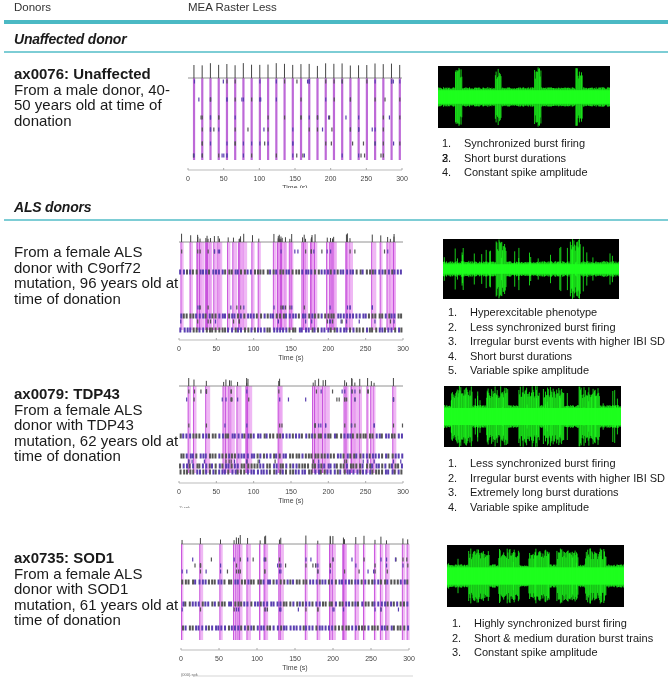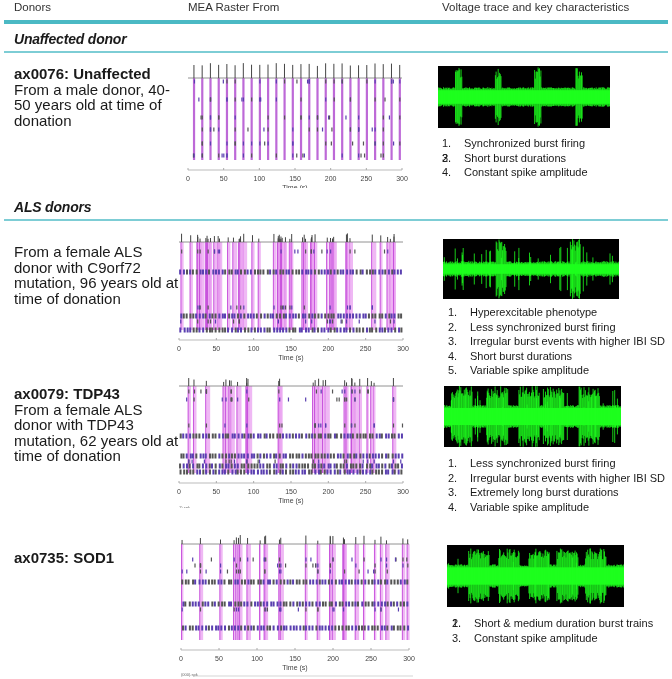--- a/index.html
+++ b/index.html
@@ -18,22 +18,21 @@
   .trace { position:absolute; background:#000; overflow:hidden; }
   .traits { position:absolute; font-size:11px; line-height:14.6px; margin:0; padding:0; list-style:none; }
   .traits li { position:relative; padding-left:22px; white-space:nowrap; }
   .traits li .num { position:absolute; left:0; }
 </style>
 </head>
 <body>
 
 <div class="hdr">
   <span style="left:14px">Donors</span>
-  <span style="left:188px">MEA Raster From</span>
-  <span style="left:442px">Voltage trace and key characteristics</span>
+  <span style="left:188px">MEA Raster Less</span>
 </div>
 <div class="rule-thick" style="top:20px"></div>
 
 <div class="section-title" style="top:31px">Unaffected donor</div>
 <div class="rule-thin" style="top:51px"></div>
 
 <div class="donor" style="top:66px">
   <div class="name">ax0076: Unaffected</div>
   <div>From a male donor, 40-50 years old at time of donation</div>
 </div>
@@ -1210,20 +1209,21 @@
     </svg></div>
 <ul class="traits" id="l2" style="left:448px;top:456px">
     <li><span class="num">1.</span><span>Less synchronized burst firing</span></li>
     <li><span class="num">2.</span><span>Irregular burst events with higher IBI SD</span></li>
     <li><span class="num">3.</span><span>Extremely long burst durations</span></li>
     <li><span class="num">4.</span><span>Variable spike amplitude</span></li>
   </ul>
 
 <div class="donor" style="top:550px">
   <div class="name">ax0735: SOD1</div>
+  <div>From a female ALS donor with SOD1 mutation, 61 years old at time of donation</div>
 </div>
 <div class="raster" id="r3" style="left:175px;top:532px">
     <svg width="240" height="147">
       <rect x="226.90041152263376" y="12" width="3.3367746913580247" height="96" fill="#e9a0f0" opacity="0.75"></rect>
       <rect x="226.90041152263376" y="12" width="0.8" height="96" fill="#c040d8"></rect>
       <rect x="156.89557613168725" y="12" width="3.9879715363511656" height="96" fill="#e9a0f0" opacity="0.75"></rect>
       <rect x="156.89557613168725" y="12" width="0.8" height="96" fill="#c040d8"></rect>
       <rect x="187.9895061728395" y="12" width="2.4239420438957473" height="96" fill="#e9a0f0" opacity="0.75"></rect>
       <rect x="187.9895061728395" y="12" width="0.8" height="96" fill="#c040d8"></rect>
       <rect x="103.4414609053498" y="12" width="2.308883744855967" height="96" fill="#e9a0f0" opacity="0.75"></rect>
@@ -1621,16 +1621,16 @@
       <text x="120" y="138" text-anchor="middle" class="axis-text">Time (s)</text>
       <text x="6" y="144" style="font-size:4px;fill:#666;font-family:&quot;Liberation Sans&quot;,sans-serif">(000).spk</text>
       <line x1="18" x2="238" y1="144" y2="144" stroke="#bbb" stroke-width="0.6"></line>
     </svg>
   </div>
 <div class="trace" id="t3" style="left:447px;top:545px;width:177px;height:62px"><svg width="177" height="62">
       <rect x="0" y="22.32" width="177" height="17.360000000000003" fill="#1eff1e"></rect>
       <path d="M0.0 21.1V40.9M0.7 19.4V42.6M1.4 19.6V42.4M2.1 20.0V42.0M2.8 20.2V41.8M3.5 20.3V41.7M4.2 20.2V41.8M4.9 20.0V42.0M5.6 20.4V41.6M6.3 21.1V40.9M7.0 20.1V41.9M7.7 21.3V40.7M8.4 19.6V42.4M9.1 19.6V42.4M9.8 19.9V42.1M10.5 21.1V40.9M11.2 19.8V42.2M11.9 19.6V42.4M12.6 20.6V41.4M13.3 19.7V42.3M14.0 19.4V42.6M14.7 19.4V42.6M15.4 20.6V41.4M16.1 20.6V41.4M16.8 20.5V41.5M17.5 19.7V42.3M18.2 20.3V41.7M18.9 21.2V40.8M19.6 20.0V42.0M20.3 19.7V42.3M21.0 20.7V41.3M21.7 6.0V56.0M22.4 12.8V49.2M23.1 8.9V53.1M23.8 3.6V58.4M24.5 14.1V47.9M25.2 12.3V49.7M25.9 8.7V53.3M26.6 6.9V55.1M27.3 5.9V56.1M28.0 6.5V55.5M28.7 9.7V52.3M29.4 8.3V53.7M30.1 4.4V57.6M30.8 7.6V54.4M31.5 4.6V57.4M32.2 9.8V52.2M32.9 8.1V53.9M33.6 13.4V48.6M34.3 7.9V54.1M35.0 7.4V54.6M35.7 8.7V53.3M36.4 6.1V55.9M37.1 13.1V48.9M37.8 9.0V53.0M38.5 11.8V50.2M39.2 10.2V51.8M39.9 10.7V51.3M40.6 10.2V51.8M41.3 6.1V55.9M42.0 10.0V52.0M42.7 20.6V41.4M43.4 20.3V41.7M44.1 20.7V41.3M44.8 20.3V41.7M45.5 19.6V42.4M46.2 19.3V42.7M46.9 20.1V41.9M47.6 19.4V42.6M48.3 19.5V42.5M49.0 21.1V40.9M49.7 20.9V41.1M50.4 20.4V41.6M51.1 20.7V41.3M51.8 13.1V48.9M52.5 4.0V58.0M53.2 5.3V56.7M53.9 12.5V49.5M54.6 11.2V50.8M55.3 10.1V51.9M56.0 9.4V52.6M56.7 7.4V54.6M57.4 10.1V51.9M58.1 11.5V50.5M58.8 11.1V50.9M59.5 12.6V49.4M60.2 3.7V58.3M60.9 7.5V54.5M61.6 13.9V48.1M62.3 4.7V57.3M63.0 4.0V58.0M63.7 10.5V51.5M64.4 10.7V51.3M65.1 8.0V54.0M65.8 9.6V52.4M66.5 7.0V55.0M67.2 4.7V57.3M67.9 7.5V54.5M68.6 12.0V50.0M69.3 12.7V49.3M70.0 11.8V50.2M70.7 10.9V51.1M71.4 5.8V56.2M72.1 7.5V54.5M72.8 19.9V42.1M73.5 20.8V41.2M74.2 20.6V41.4M74.9 21.3V40.7M75.6 20.8V41.2M76.3 21.1V40.9M77.0 21.2V40.8M77.7 20.4V41.6M78.4 21.0V41.0M79.1 20.8V41.2M79.8 20.7V41.3M80.5 21.3V40.7M81.2 21.2V40.8M81.9 13.6V48.4M82.6 8.0V54.0M83.3 13.5V48.5M84.0 10.0V52.0M84.7 10.2V51.8M85.4 9.9V52.1M86.1 8.9V53.1M86.8 13.7V48.3M87.5 10.2V51.8M88.2 6.7V55.3M88.9 3.7V58.3M89.6 10.5V51.5M90.3 10.8V51.2M91.0 9.9V52.1M91.7 7.3V54.7M92.4 6.4V55.6M93.1 6.3V55.7M93.8 7.8V54.2M94.5 11.9V50.1M95.2 11.5V50.5M95.9 8.5V53.5M96.6 12.6V49.4M97.3 10.6V51.4M98.0 5.5V56.5M98.7 4.8V57.2M99.4 11.0V51.0M100.1 6.4V55.6M100.8 6.9V55.1M101.5 9.1V52.9M102.2 7.4V54.6M102.9 19.5V42.5M103.6 19.5V42.5M104.3 19.6V42.4M105.0 21.0V41.0M105.7 20.9V41.1M106.4 19.6V42.4M107.1 20.0V42.0M107.8 19.5V42.5M108.5 21.3V40.7M109.2 19.7V42.3M109.9 5.9V56.1M110.6 14.0V48.0M111.3 7.6V54.4M112.0 7.2V54.8M112.7 7.9V54.1M113.4 3.6V58.4M114.1 4.9V57.1M114.8 4.3V57.7M115.5 12.1V49.9M116.2 6.4V55.6M116.9 10.8V51.2M117.6 7.0V55.0M118.3 8.0V54.0M119.0 12.5V49.5M119.7 7.0V55.0M120.4 6.0V56.0M121.1 5.5V56.5M121.8 8.4V53.6M122.5 7.8V54.2M123.2 8.6V53.4M123.9 7.4V54.6M124.6 9.7V52.3M125.3 6.8V55.2M126.0 11.4V50.6M126.7 8.0V54.0M127.4 7.6V54.4M128.1 5.6V56.4M128.8 10.1V51.9M129.5 7.3V54.7M130.2 8.6V53.4M130.9 12.3V49.7M131.6 20.8V41.2M132.3 21.1V40.9M133.0 20.6V41.4M133.7 19.8V42.2M134.4 21.3V40.7M135.1 20.7V41.3M135.8 20.2V41.8M136.5 20.7V41.3M137.2 20.5V41.5M137.9 19.4V42.6M138.6 13.4V48.6M139.3 6.9V55.1M140.0 10.9V51.1M140.7 4.7V57.3M141.4 9.5V52.5M142.1 11.8V50.2M142.8 3.6V58.4M143.5 3.5V58.5M144.2 14.1V47.9M144.9 6.4V55.6M145.6 7.5V54.5M146.3 14.0V48.0M147.0 9.2V52.8M147.7 6.7V55.3M148.4 7.8V54.2M149.1 8.4V53.6M149.8 8.4V53.6M150.5 14.1V47.9M151.2 11.5V50.5M151.9 9.0V53.0M152.6 6.9V55.1M153.3 3.5V58.5M154.0 4.7V57.3M154.7 4.8V57.2M155.4 14.2V47.8M156.1 14.2V47.8M156.8 4.0V58.0M157.5 6.4V55.6M158.2 11.4V50.6M158.9 11.9V50.1M159.6 20.6V41.4M160.3 20.5V41.5M161.0 20.9V41.1M161.7 19.4V42.6M162.4 20.3V41.7M163.1 21.2V40.8M163.8 20.3V41.7M164.5 20.5V41.5M165.2 21.2V40.8M165.9 20.5V41.5M166.6 20.4V41.6M167.3 19.8V42.2M168.0 21.2V40.8M168.7 21.2V40.8M169.4 20.4V41.6M170.1 19.4V42.6M170.8 19.9V42.1M171.5 20.0V42.0M172.2 20.4V41.6M172.9 19.8V42.2M173.6 19.8V42.2M174.3 19.4V42.6M175.0 20.1V41.9M175.7 21.0V41.0M176.4 19.5V42.5M129.4 17.6V44.4M125.3 12.8V49.2M88.3 7.6V54.4M66.3 16.8V45.2M101.0 8.7V53.3M11.0 13.8V48.2M1.6 18.3V43.7M153.8 10.9V51.1" stroke="#1eff1e" stroke-width="0.8"></path>
     </svg></div>
 <ul class="traits" id="l3" style="left:452px;top:616px">
-    <li><span class="num">1.</span></li>
+    <li><span class="num">1.</span><span>Highly synchronized burst firing</span></li>
     <li><span class="num">2.</span><span>Short &amp; medium duration burst trains</span></li>
     <li><span class="num">3.</span><span>Constant spike amplitude</span></li>
   </ul>
 
 </body></html>

